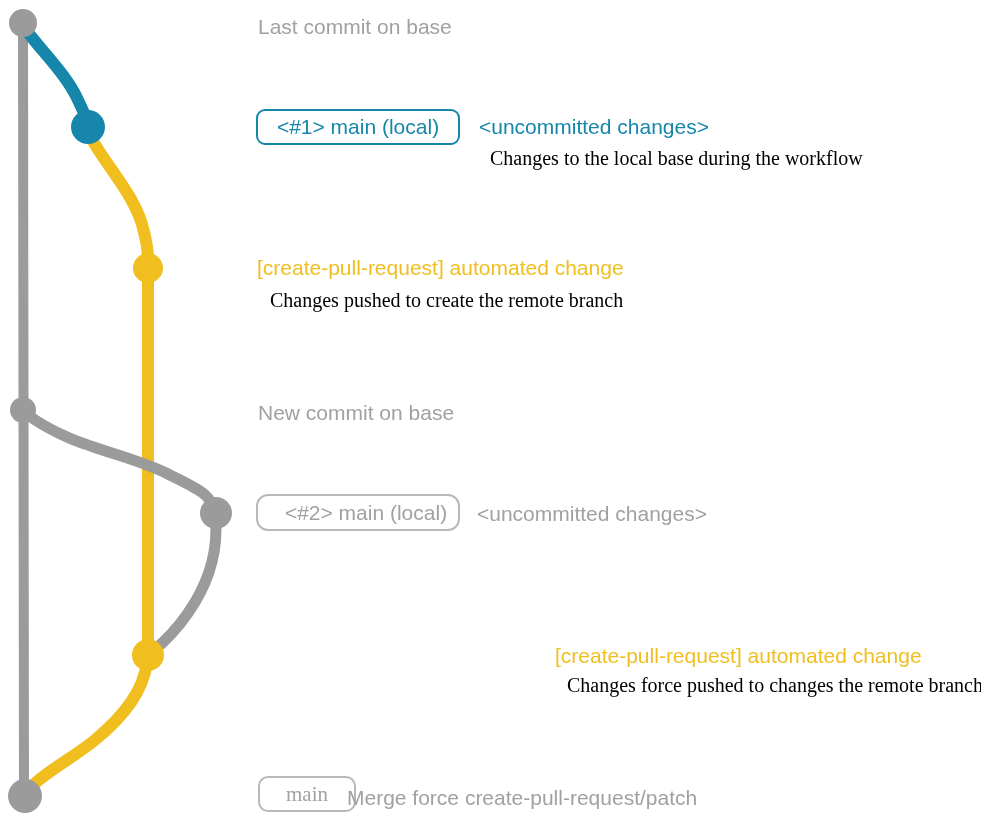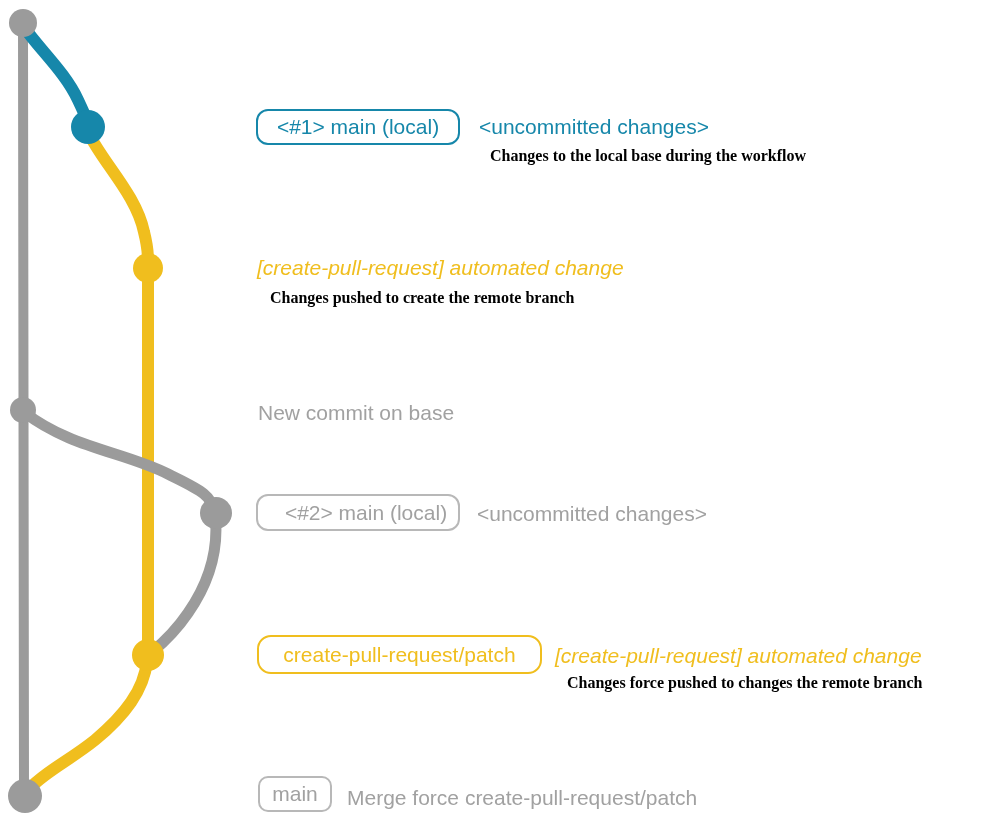--- a/index.html
+++ b/index.html
@@ -31,42 +31,41 @@
   .fill-yellow { fill: var(--yellow); }
 
   .abs { position: absolute; white-space: nowrap; line-height: 1.15; }
 
   .section-label {
     font-size: 21px;
     color: var(--gray-text);
   }
   .heading { font-size: 21px; }
   .heading.blue   { color: var(--blue); }
-  .heading.yellow { color: var(--yellow); font-style: italic; }
+  .heading.yellow { color: var(--yellow); }
   .heading.gray   { color: var(--gray-text); }
 
   .note {
     font-family: "Liberation Serif", serif;
-    font-size: 16px;
+    font-size: 20px;
     color: var(--note);
-    font-weight: bold;
   }
 
   .pill {
     position: absolute;
     display: flex;
     align-items: center;
     justify-content: center;
     border-radius: 12px;
     border: 2px solid;
     background: var(--background);
     font-size: 21px;
     white-space: nowrap;
   }
-  .pill.blue   { border-color: var(--blue);        color: var(--blue); }
+  .pill.blue   { border-color: var(--blue);        color: var(--blue); border-radius: 9px; }
   .pill.yellow { border-color: var(--yellow);      color: var(--yellow); }
   .pill.gray   { border-color: var(--gray-border); color: var(--gray-text); }
 </style>
 </head>
 <body>
 
 <div id="canvas">
 
   <svg id="graph-svg" width="981" height="827" viewBox="0 0 981 827">
 
@@ -82,41 +81,39 @@
 
     <circle class="fill-gray" cx="23" cy="23" r="14"></circle>
     <circle class="fill-blue" cx="88" cy="127" r="17"></circle>
     <circle class="fill-yellow" cx="148" cy="268" r="15"></circle>
     <circle class="fill-gray" cx="23" cy="410" r="13"></circle>
     <circle class="fill-gray" cx="216" cy="513" r="16"></circle>
     <circle class="fill-yellow" cx="148" cy="655" r="16"></circle>
     <circle class="fill-gray" cx="25" cy="796" r="17"></circle>
   </svg>
 
+  <div class="abs section-label" style="left:258px; top:15px;">Last commit on base</div>
 
   <div class="pill blue" style="left:256px; top:109px; width:204px; height:36px;">
     <span>&lt;#1&gt; main (local)</span>
   </div>
   <div class="abs heading blue" style="left:479px; top:115px;">&lt;uncommitted changes&gt;</div>
   <div class="abs note" style="left:490px; top:147px;">Changes to the local base during the workflow</div>
 
   <div class="abs heading yellow" style="left:257px; top:256px;">[create-pull-request] automated change</div>
   <div class="abs section-label" style="left:258px; top:401px;">New commit on base</div>
 
   <div class="abs note" style="left:270px; top:289px;">Changes pushed to create the remote branch</div>
 
   <div class="pill gray" style="left:256px; top:494px; width:204px; height:37px;padding-left:16px;">
     <span>&lt;#2&gt; main (local)</span>
   </div>
   <div class="abs heading gray" style="left:477px; top:502px;">&lt;uncommitted changes&gt;</div>
 
-  <div class="pill yellow" style="left:257px; top:635px; width:285px; height:39px; border-radius:14px;">
-    <span>create-pull-request/patch</span>
-  </div>
   <div class="abs heading yellow" style="left:555px; top:644px;">[create-pull-request] automated change</div>
   <div class="abs note" style="left:567px; top:674px;">Changes force pushed to changes the remote branch</div>
 
-  <div class="pill gray" style="left:258px; top:776px; width:74px; height:36px; border-radius:10px;">
+  <div class="pill gray" style="left:258px; top:776px; width:98px; height:36px; border-radius:10px;font-family:Liberation Serif, serif;">
     <span>main</span>
   </div>
   <div class="abs heading gray" style="left:347px; top:786px;">Merge force create-pull-request/patch</div>
 
 </div>
 
 </body></html>

